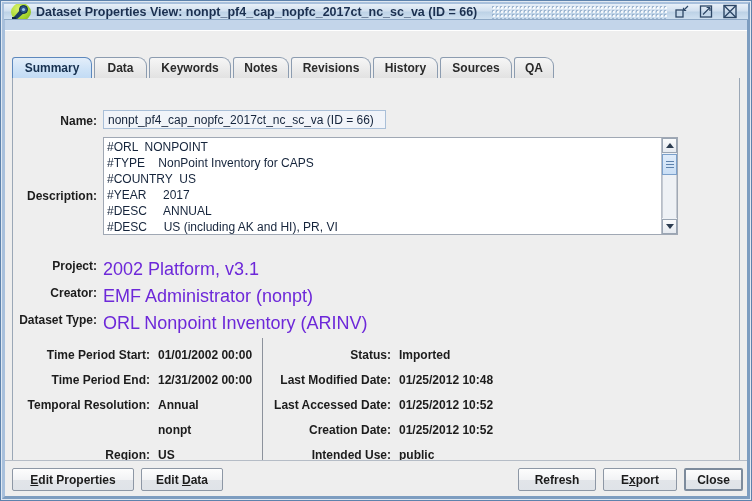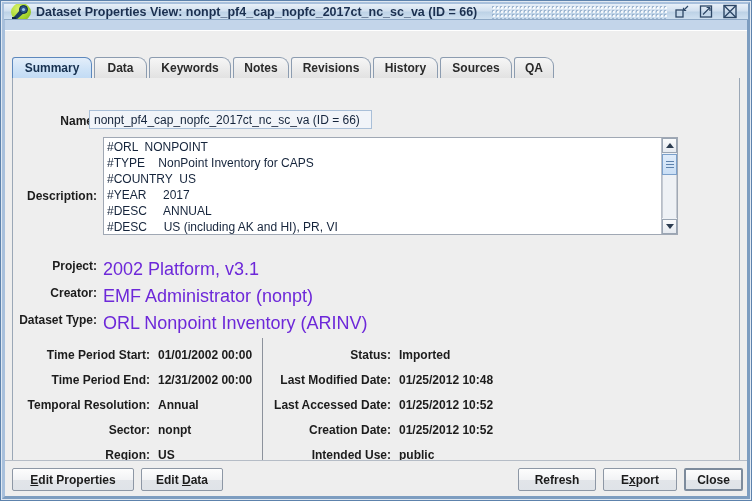--- a/index.html
+++ b/index.html
@@ -173,21 +173,21 @@
   .val {
     position: absolute;
     font-size: 18px;
     font-weight: normal;
     color: #6d28d9;
     white-space: nowrap;
   }
 
   .name-field {
     position: absolute;
-    left: 76px;
+    left: 90px;
     top: 81px;
     width: 283px;
     height: 19px;
     box-sizing: border-box;
     background: #f1f4f9;
     border: 1px solid #a9bfd8;
     display: flex;
     align-items: center;
     padding-left: 4px;
     font-size: 12px;
@@ -446,21 +446,20 @@
 
         <div class="dlbl" style="left:0px;top:10px;width:137px;">Time Period Start:</div>
         <div class="dval" style="left:145px;top:10px;">01/01/2002 00:00</div>
 
         <div class="dlbl" style="left:0px;top:35px;width:137px;">Time Period End:</div>
         <div class="dval" style="left:145px;top:35px;">12/31/2002 00:00</div>
 
         <div class="dlbl" style="left:0px;top:60px;width:137px;">Temporal Resolution:</div>
         <div class="dval" style="left:145px;top:60px;">Annual</div>
 
-        <div class="dlbl" style="left:0px;top:85px;width:137px;">Sector:</div>
         <div class="dval" style="left:145px;top:85px;">nonpt</div>
 
         <div class="dlbl" style="left:0px;top:110px;width:137px;">Region:</div>
         <div class="dval" style="left:145px;top:110px;">US</div>
 
         <div class="dval" style="left:145px;top:135px;"></div>
 
         <div class="dlbl" style="left:258px;top:10px;width:120px;">Status:</div>
         <div class="dval" style="left:386px;top:10px;">Imported</div>
 

